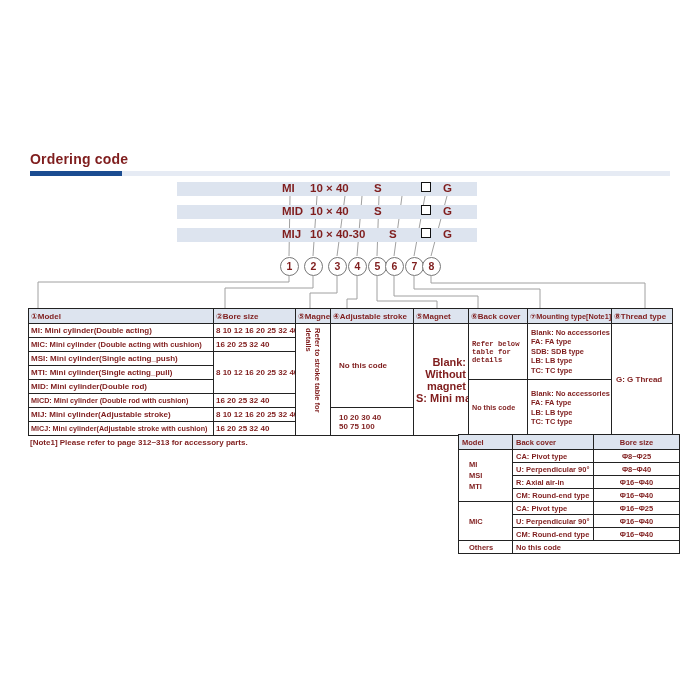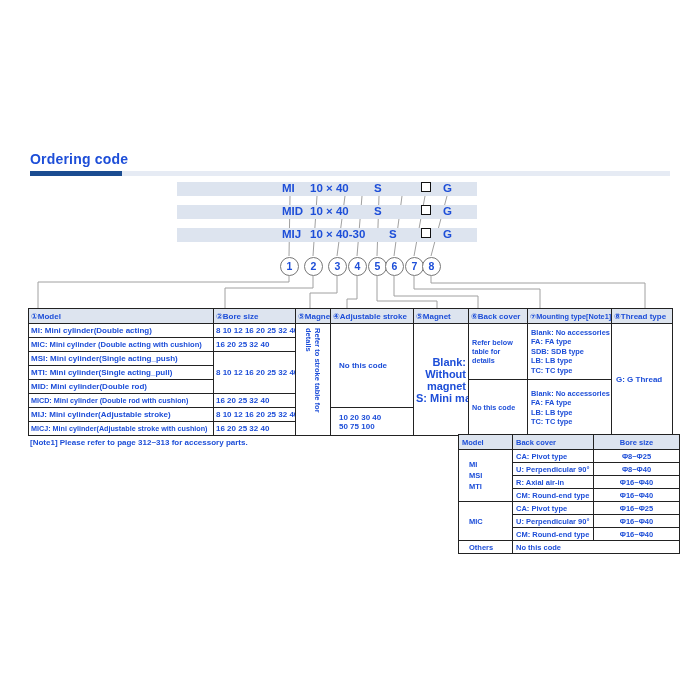--- a/index.html
+++ b/index.html
@@ -1,17 +1,17 @@
 <!DOCTYPE html>
 <html><head>
 <meta charset="utf-8">
 <style>
   html,body{margin:0;padding:0;background:#fff;}
   #canvas{position:relative;width:700px;height:700px;background:#ffffff;overflow:hidden;
-          font-family:"Liberation Sans","DejaVu Sans",sans-serif;color:#1d4ed8;}
+          font-family:"Liberation Sans","DejaVu Sans",sans-serif;color:#7f1d1d;}
 
   
   #page-title{position:absolute;left:30px;top:151px;font-size:14px;font-weight:bold;letter-spacing:0.2px;}
   #title-bar-dark{position:absolute;left:30px;top:171px;width:92px;height:5px;background:#1b4c91;}
   #title-bar-light{position:absolute;left:122px;top:171px;width:548px;height:5px;background:#e6ebf4;}
 
   
   #connectors{position:absolute;left:0;top:0;z-index:0;}
 
   
@@ -33,21 +33,21 @@
 
   
   #main-table{position:absolute;left:28px;top:308px;z-index:2;border-collapse:collapse;table-layout:fixed;
               width:644px;font-size:8px;font-weight:bold;background:#fff;border:1.5px solid #111;}
   #main-table th,#main-table td{border:1px solid #222;padding:0 2px;overflow:hidden;white-space:nowrap;
               vertical-align:middle;text-align:left;}
   #main-table th{height:14px;background:#dde4ef;}
   #main-table td{height:13px;}
   #main-table .small{font-size:7.2px;}
   #main-table .mid{font-size:7.6px;}
-  .wrap{white-space:normal !important;}
+  .wrap{white-space:normal !important;font-family:Liberation Mono, monospace;}
   .stroke-cell{text-align:center !important;}
   .vtext{display:inline-block;height:102px;writing-mode:vertical-rl;font-size:7.5px;line-height:9px;
          white-space:normal;text-align:left;}
   .adj-cell{padding-left:8px !important;}
   .magnet-cell{font-size:11px;}
   .magnet-cell .m1{text-align:right;white-space:normal;}
   .magnet-cell .m2{text-align:left;white-space:nowrap;}
   .back-cell{font-size:7.2px;padding-left:3px !important;}
   .mount-cell{font-size:7.4px;padding-left:3px !important;margin-left:20px;}
   .mount-cell div{line-height:9.5px;white-space:nowrap;}

